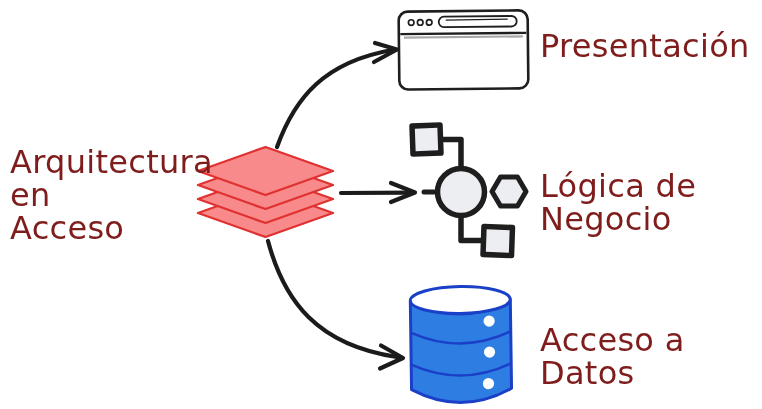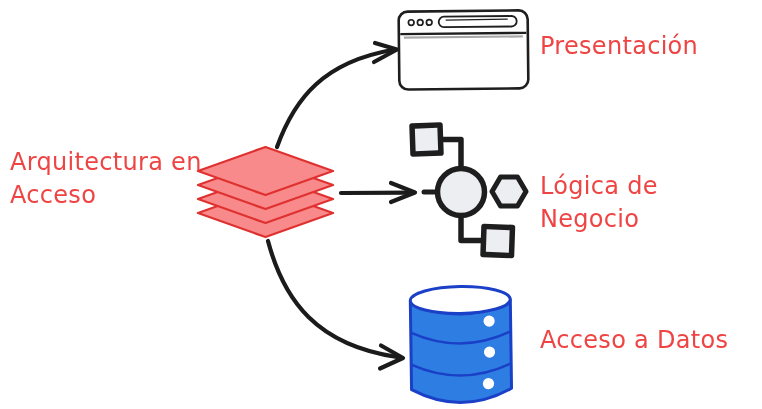--- a/index.html
+++ b/index.html
@@ -11,22 +11,22 @@
     background: #ffffff;
     overflow: hidden;
     font-family: "DejaVu Sans", sans-serif;
   }
   .scene {
     position: absolute;
     left: 0; top: 0;
   }
   .label {
     position: absolute;
-    color: #ef4444;
-    font-size: 24px;
+    color: #7f1d1d;
+    font-size: 32px;
     line-height: 33px;
     white-space: pre-line;
     letter-spacing: 0.3px;
     font-family: "DejaVu Sans", sans-serif;
   }
   .label-source { left: 10px; top: 146px; width: 210px; }
   .label-presentation { left: 540px; top: 30px; }
   .label-business { left: 540px; top: 170px; }
   .label-data { left: 540px; top: 324px; }
   .arrow {

